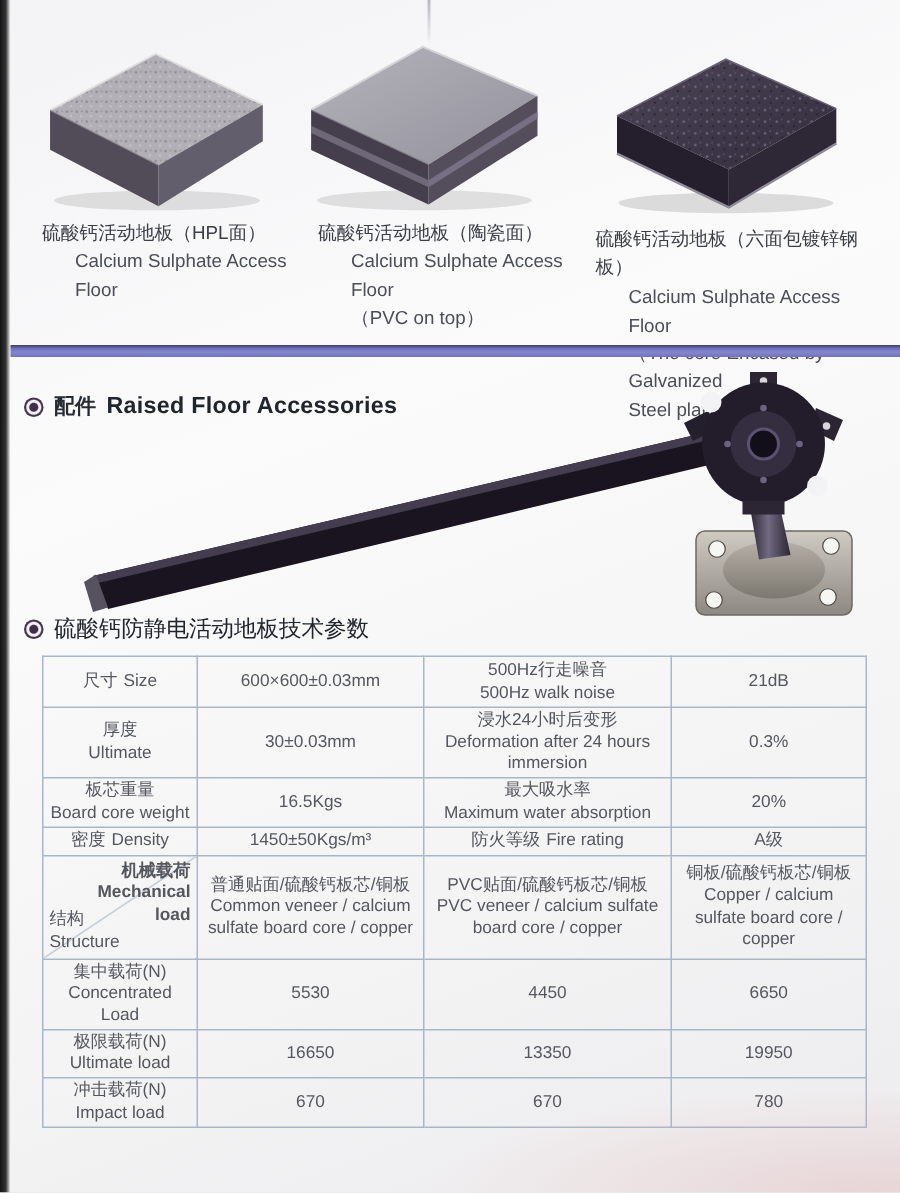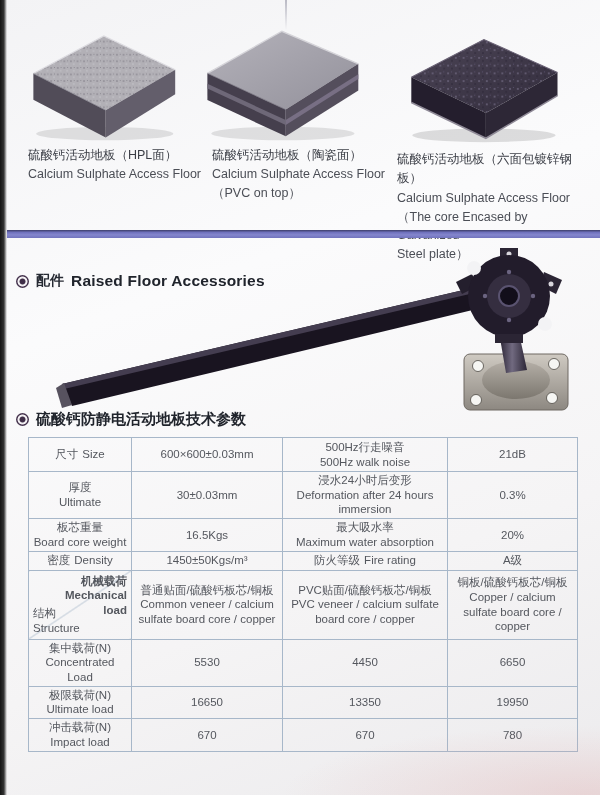--- a/index.html
+++ b/index.html
@@ -20,33 +20,33 @@
     position:absolute;left:285px;top:0;width:2px;height:30px;
     background:linear-gradient(#b9b9c4,rgba(185,185,196,0));
   }
   .pink-tint{
     position:absolute;right:0;bottom:0;width:320px;height:70px;pointer-events:none;
     background:radial-gradient(ellipse at 95% 100%, rgba(222,160,160,.30), rgba(222,160,160,0) 70%);
   }
   figure{margin:0;position:absolute;}
   .caption{position:absolute;width:185px;color:#45484f;}
   .caption .zh{display:block;font-size:12.5px;color:#3b3e46;line-height:1.55;}
-  .caption .en{display:block;font-size:12.5px;color:#4b4e56;line-height:1.5;}
+  .caption .en{display:block;font-size:12.5px;color:#4b4e56;line-height:1.5;margin-left:22px;}
   .divider{
     position:absolute;left:7px;right:0;top:230px;height:8px;
     background:linear-gradient(180deg,#3c3d68 0%,#6f71bd 30%,#8486cd 60%,#7173bd 100%);
   }
   .sec-hdr{position:absolute;display:flex;align-items:center;gap:7px;}
   .bullet{
     width:13px;height:13px;border-radius:50%;flex:none;
     background:radial-gradient(circle,#3f2e47 0,#3f2e47 2.6px,#f3f0f3 3.4px,#f3f0f3 4.6px,#46344e 5.4px,#46344e 100%);
   }
   .hdr-zh{font-weight:bold;font-size:14px;color:#272b34;}
   .hdr-en{font-weight:bold;font-size:15.5px;color:#20242c;letter-spacing:.2px;}
-  .hdr-zh2{font-weight:bold;font-size:15px;color:#20242c;}
+  .hdr-zh2{font-weight:normal;font-size:15px;color:#20242c;}
   .spec-table{
     position:absolute;left:28px;top:437px;width:549px;
     border-collapse:collapse;table-layout:fixed;
   }
   .spec-table td{
     border:1px solid #a7b7c9;padding:1px 3px;text-align:center;vertical-align:middle;
     color:#54575e;font-size:11.5px;line-height:1.28;overflow:hidden;
   }
   .stack span{display:block;}
   .inline span{display:inline;padding:0 2px;}
@@ -138,21 +138,21 @@
   </div>
   <div class="caption" style="left:397px;top:150px;width:190px">
     <span class="zh">硫酸钙活动地板（六面包镀锌钢板）</span>
     <span class="en">Calcium Sulphate Access Floor</span>
     <span class="en">（The core Encased by Galvanized</span>
     <span class="en">Steel plate）</span>
   </div>
 
   <div class="divider"></div>
 
-  <div class="sec-hdr" style="left:16px;top:272px">
+  <div class="sec-hdr" style="left:16px;top:262px">
     <span class="bullet"></span>
     <span class="hdr-zh">配件</span>
     <span class="hdr-en">Raised Floor Accessories</span>
   </div>
 
   <figure style="left:48px;top:242px;width:540px;height:172px">
     <svg width="540" height="172" viewBox="0 0 540 172">
       <defs>
         <linearGradient id="bg1" x1="0" y1="0" x2="0" y2="1">
           <stop offset="0" stop-color="#cfcac2"></stop>

